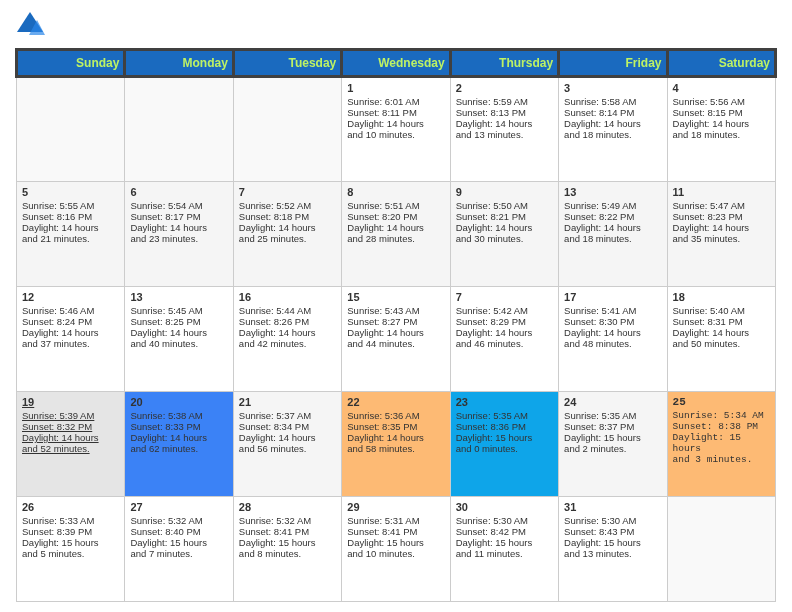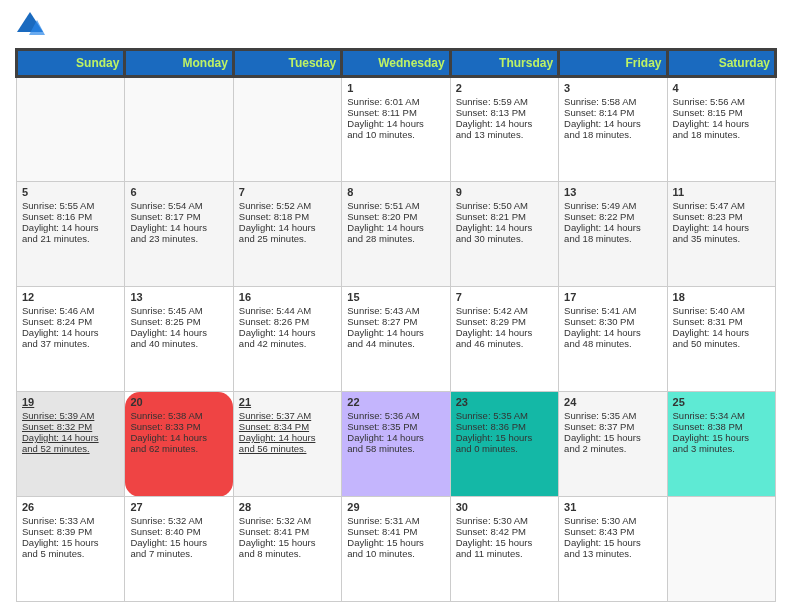--- a/index.html
+++ b/index.html
@@ -260,56 +260,56 @@
           </td>
         </tr>
         <tr>
           <td style="background: #e5e5e5; text-decoration: underline;">
             <span class="day-num">19</span>
             <div>Sunrise: 5:39 AM</div>
             <div>Sunset: 8:32 PM</div>
             <div>Daylight: 14 hours</div>
             <div>and 52 minutes.</div>
           </td>
-          <td style="background: #ef4444; border-radius: 15px;">
+          <td style="background: #3b82f6;">
             <span class="day-num">20</span>
             <div>Sunrise: 5:38 AM</div>
             <div>Sunset: 8:33 PM</div>
             <div>Daylight: 14 hours</div>
             <div>and 62 minutes.</div>
           </td>
-          <td style="background: rgb(245, 245, 245); text-decoration: underline;">
+          <td style="background: rgb(245, 245, 245);">
             <span class="day-num">21</span>
             <div>Sunrise: 5:37 AM</div>
             <div>Sunset: 8:34 PM</div>
             <div>Daylight: 14 hours</div>
             <div>and 56 minutes.</div>
           </td>
-          <td style="background: #c4b5fd;">
+          <td style="background: #fdba74;">
             <span class="day-num">22</span>
             <div>Sunrise: 5:36 AM</div>
             <div>Sunset: 8:35 PM</div>
             <div>Daylight: 14 hours</div>
             <div>and 58 minutes.</div>
           </td>
-          <td style="background: #14b8a6;">
+          <td style="background: #0ea5e9;">
             <span class="day-num">23</span>
             <div>Sunrise: 5:35 AM</div>
             <div>Sunset: 8:36 PM</div>
             <div>Daylight: 15 hours</div>
             <div>and 0 minutes.</div>
           </td>
           <td style="background: rgb(245, 245, 245); margin-top: 12px;">
             <span class="day-num">24</span>
             <div>Sunrise: 5:35 AM</div>
             <div>Sunset: 8:37 PM</div>
             <div>Daylight: 15 hours</div>
             <div>and 2 minutes.</div>
           </td>
-          <td style="background: #5eead4;">
+          <td style="background: #fdba74; font-family: Liberation Mono, monospace;">
             <span class="day-num">25</span>
             <div>Sunrise: 5:34 AM</div>
             <div>Sunset: 8:38 PM</div>
             <div>Daylight: 15 hours</div>
             <div>and 3 minutes.</div>
           </td>
         </tr>
         <tr>
           <td>
             <span class="day-num">26</span>

